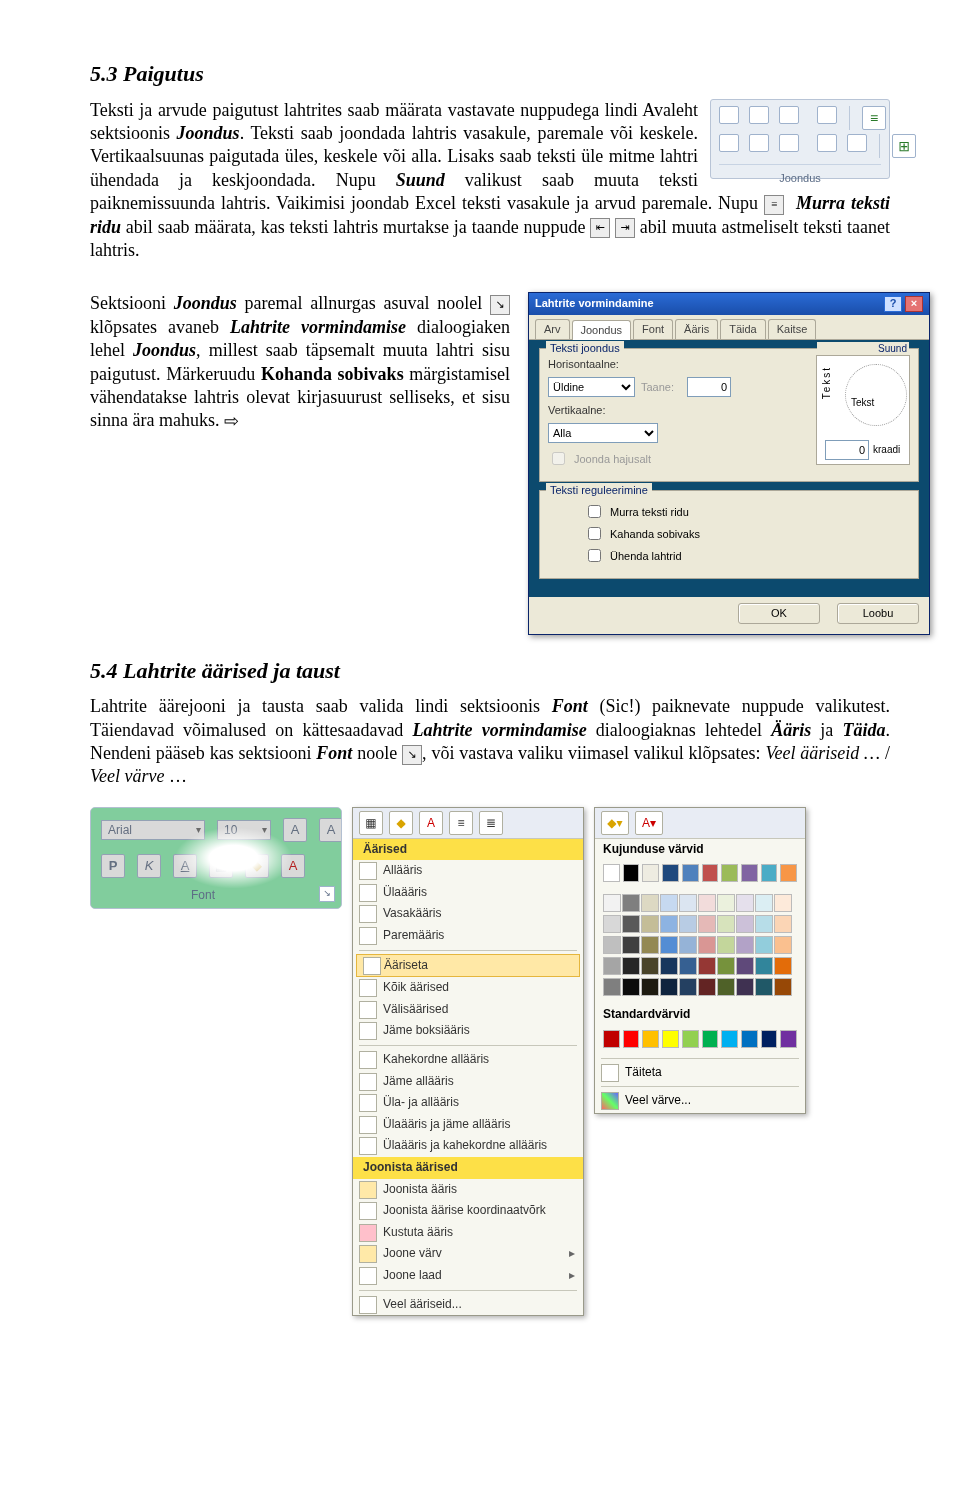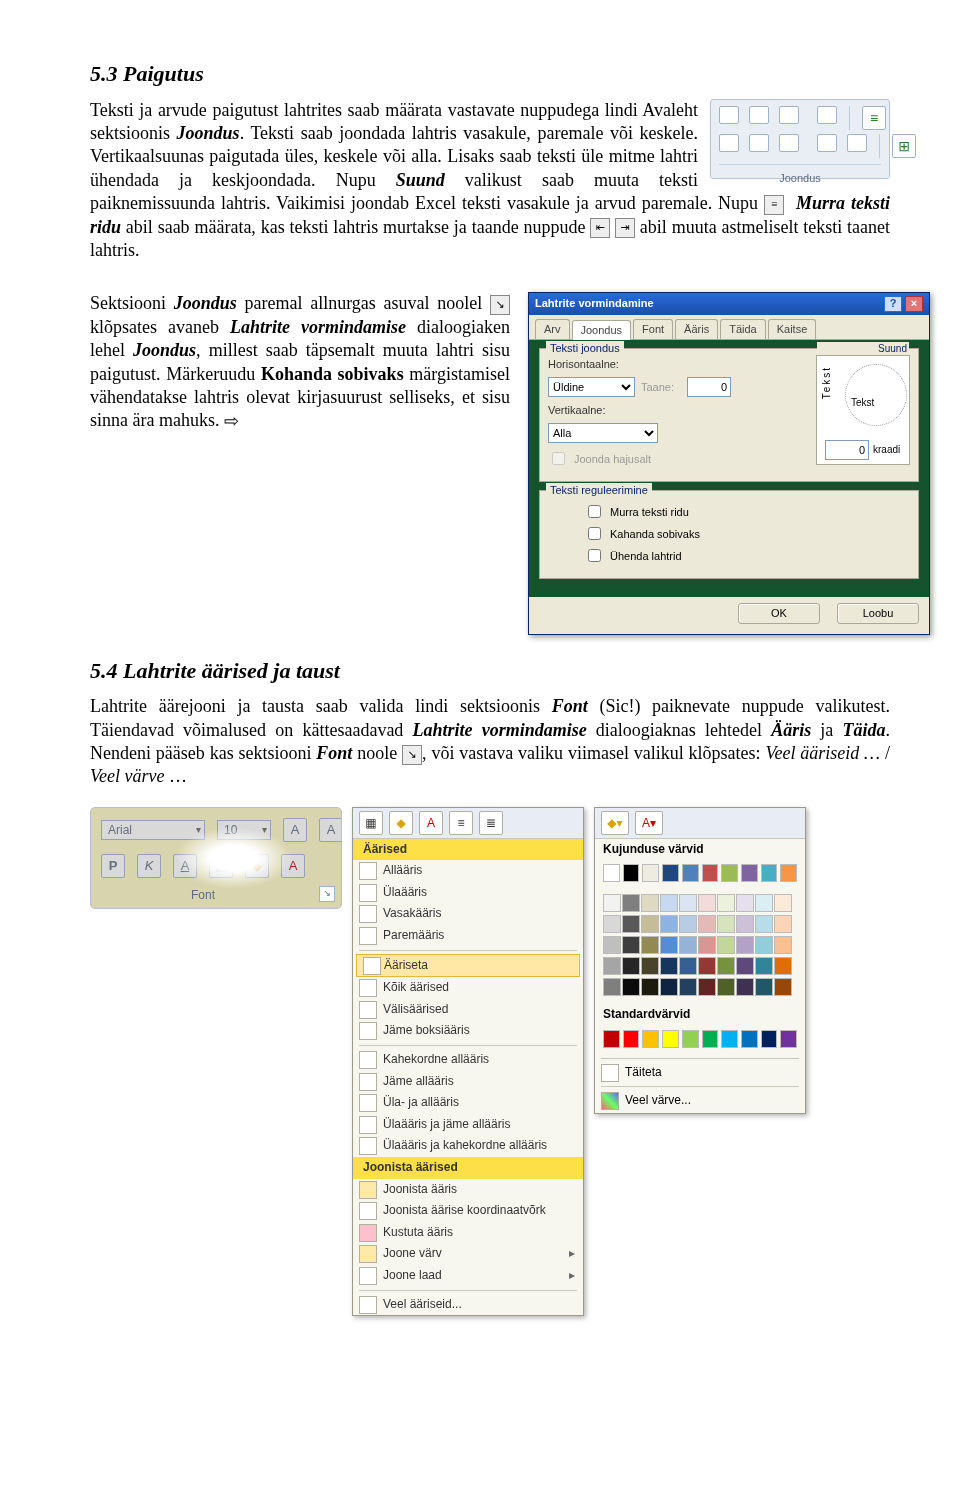--- a/index.html
+++ b/index.html
@@ -102,21 +102,21 @@
     border-radius: 3px 3px 0 0;
     color: #444;
   }
   .dlg .tab.active {
     background: #fff;
     position: relative;
     top: 1px;
   }
   .dlg .body {
     padding: 8px 10px 10px 10px;
-    background: #14532d;
+    background: #0c4a6e;
   }
   .dlg .gbox {
     border: 1px solid #aca899;
     padding: 8px 8px 10px 8px;
     margin-bottom: 8px;
     position: relative;
     background: #ece9d8;
   }
   .dlg .gtitle {
     position: absolute;
@@ -195,21 +195,21 @@
   
   .screenshots {
     display: flex;
     gap: 10px;
     align-items: flex-start;
     margin-top: 18px;
   }
   .fontbox {
     width: 250px;
     height: 100px;
-    background: #fef9c3;
+    background: #86efac;
     border: 1px solid #b3bfd1;
     border-radius: 5px;
     position: relative;
     font-family: Tahoma, sans-serif;
     font-size: 12px;
     color: #5e6d86;
     overflow: hidden;
   }
   .fontbox .dim { position:absolute; inset:0; background:rgba(120,120,120,0.28); }
   .fontbox .spot {

